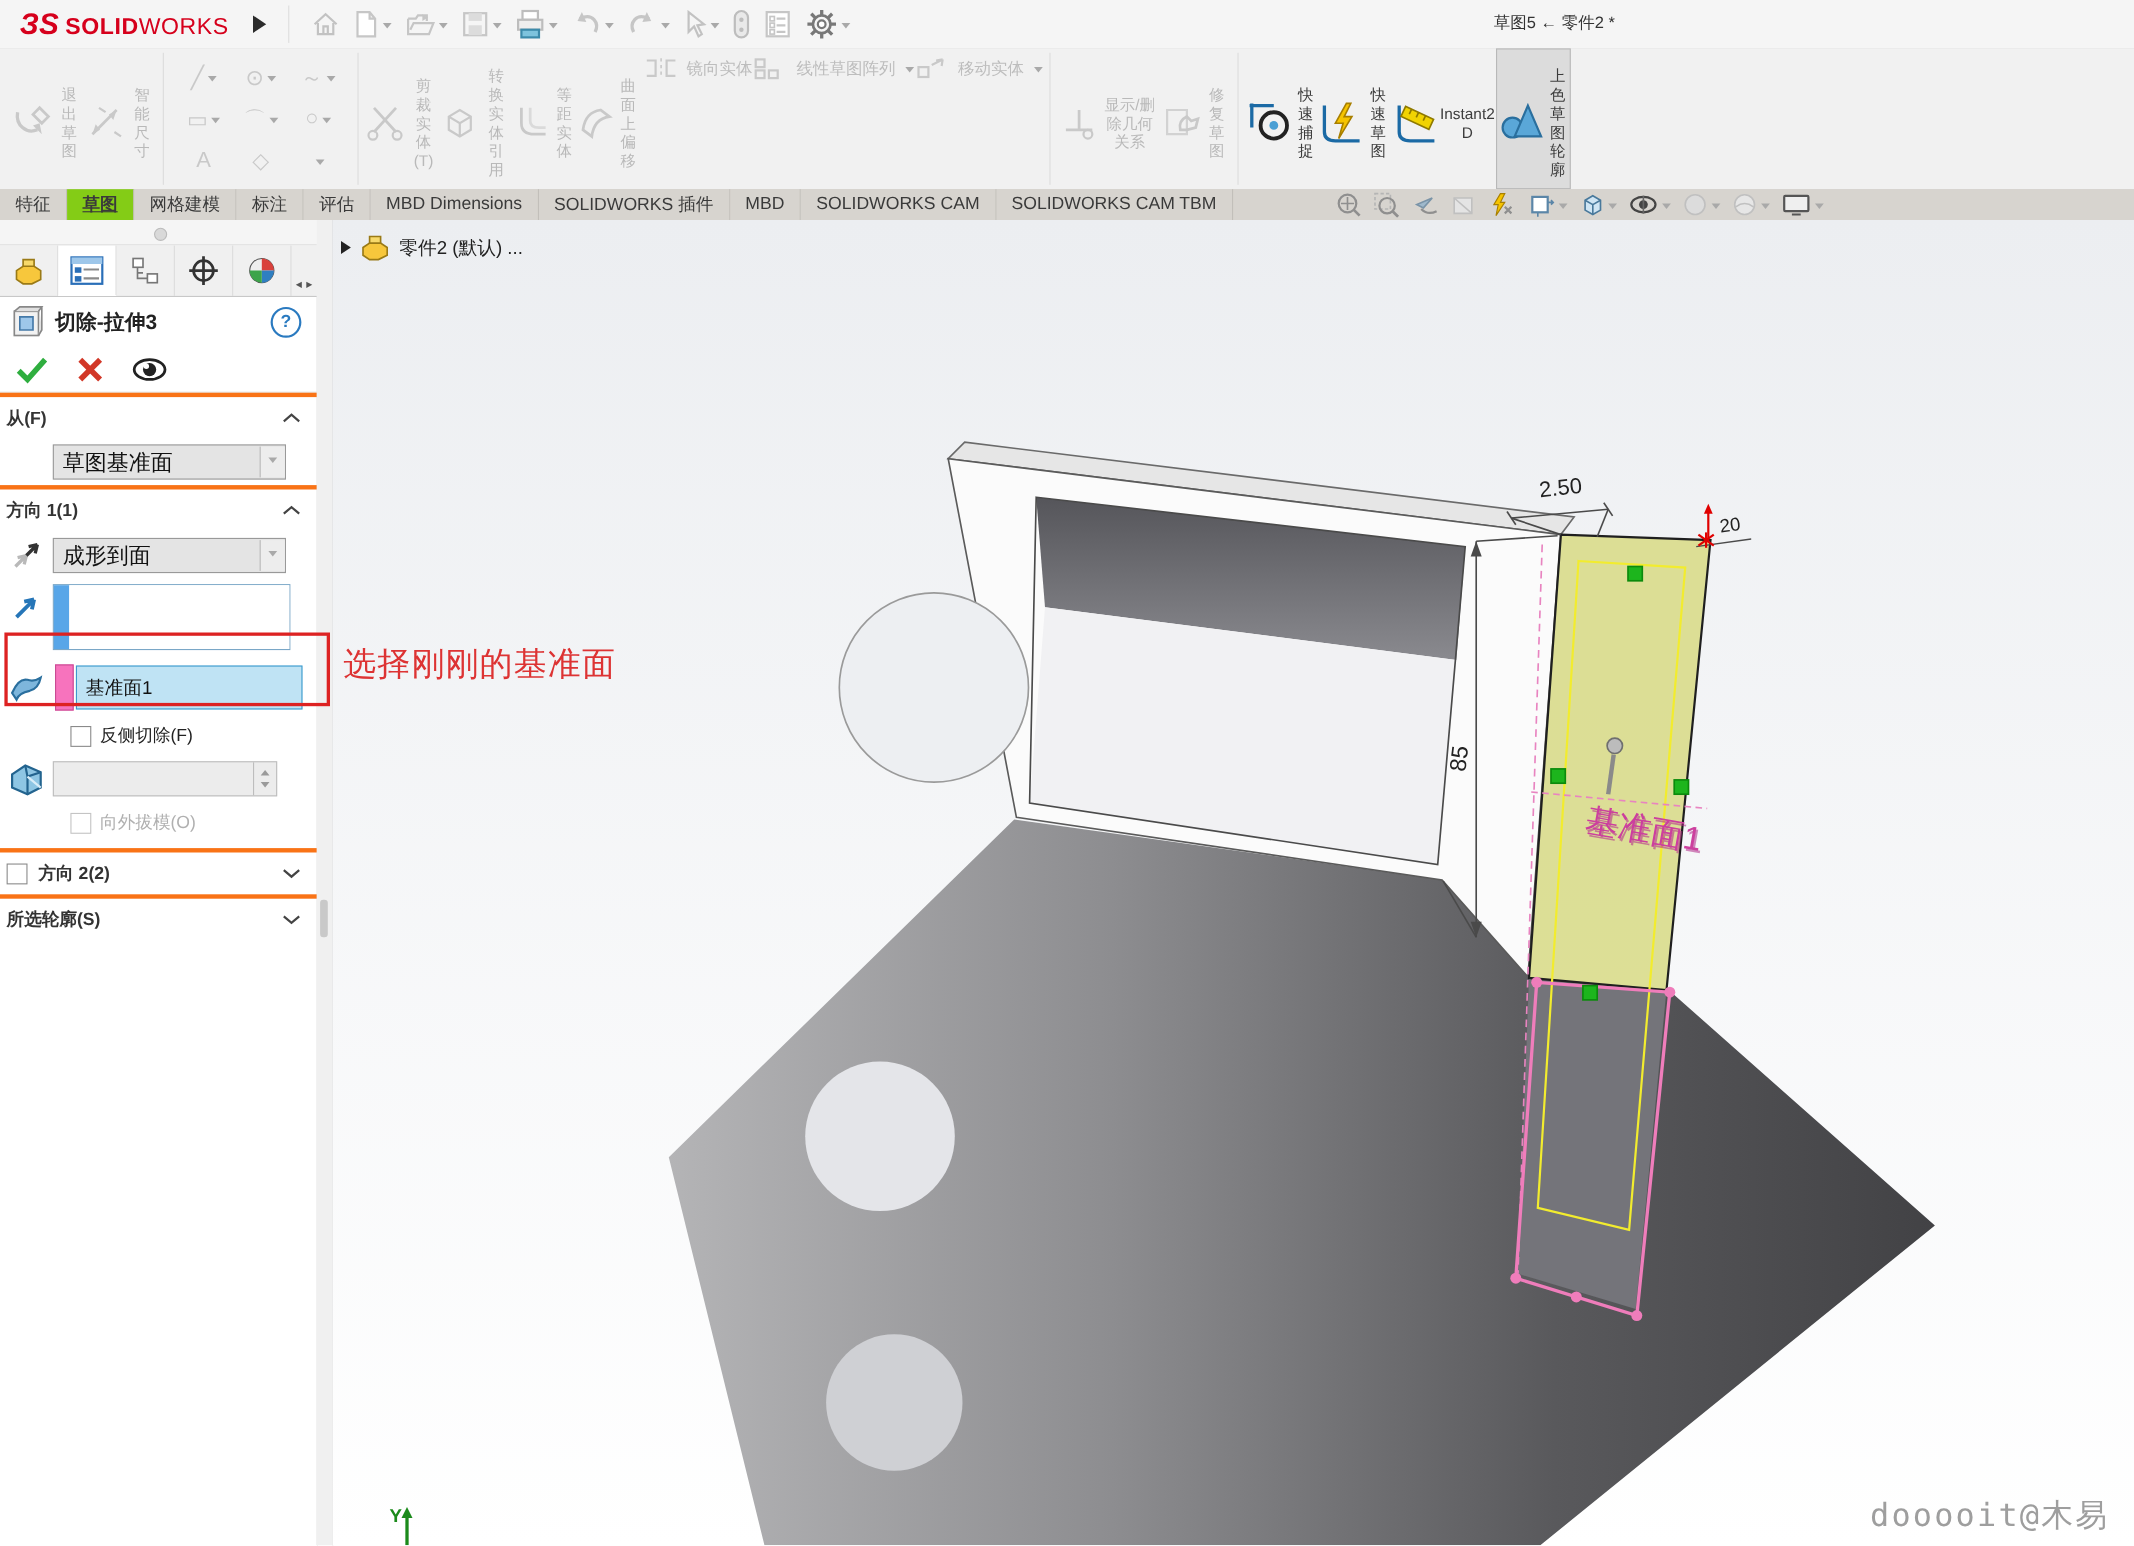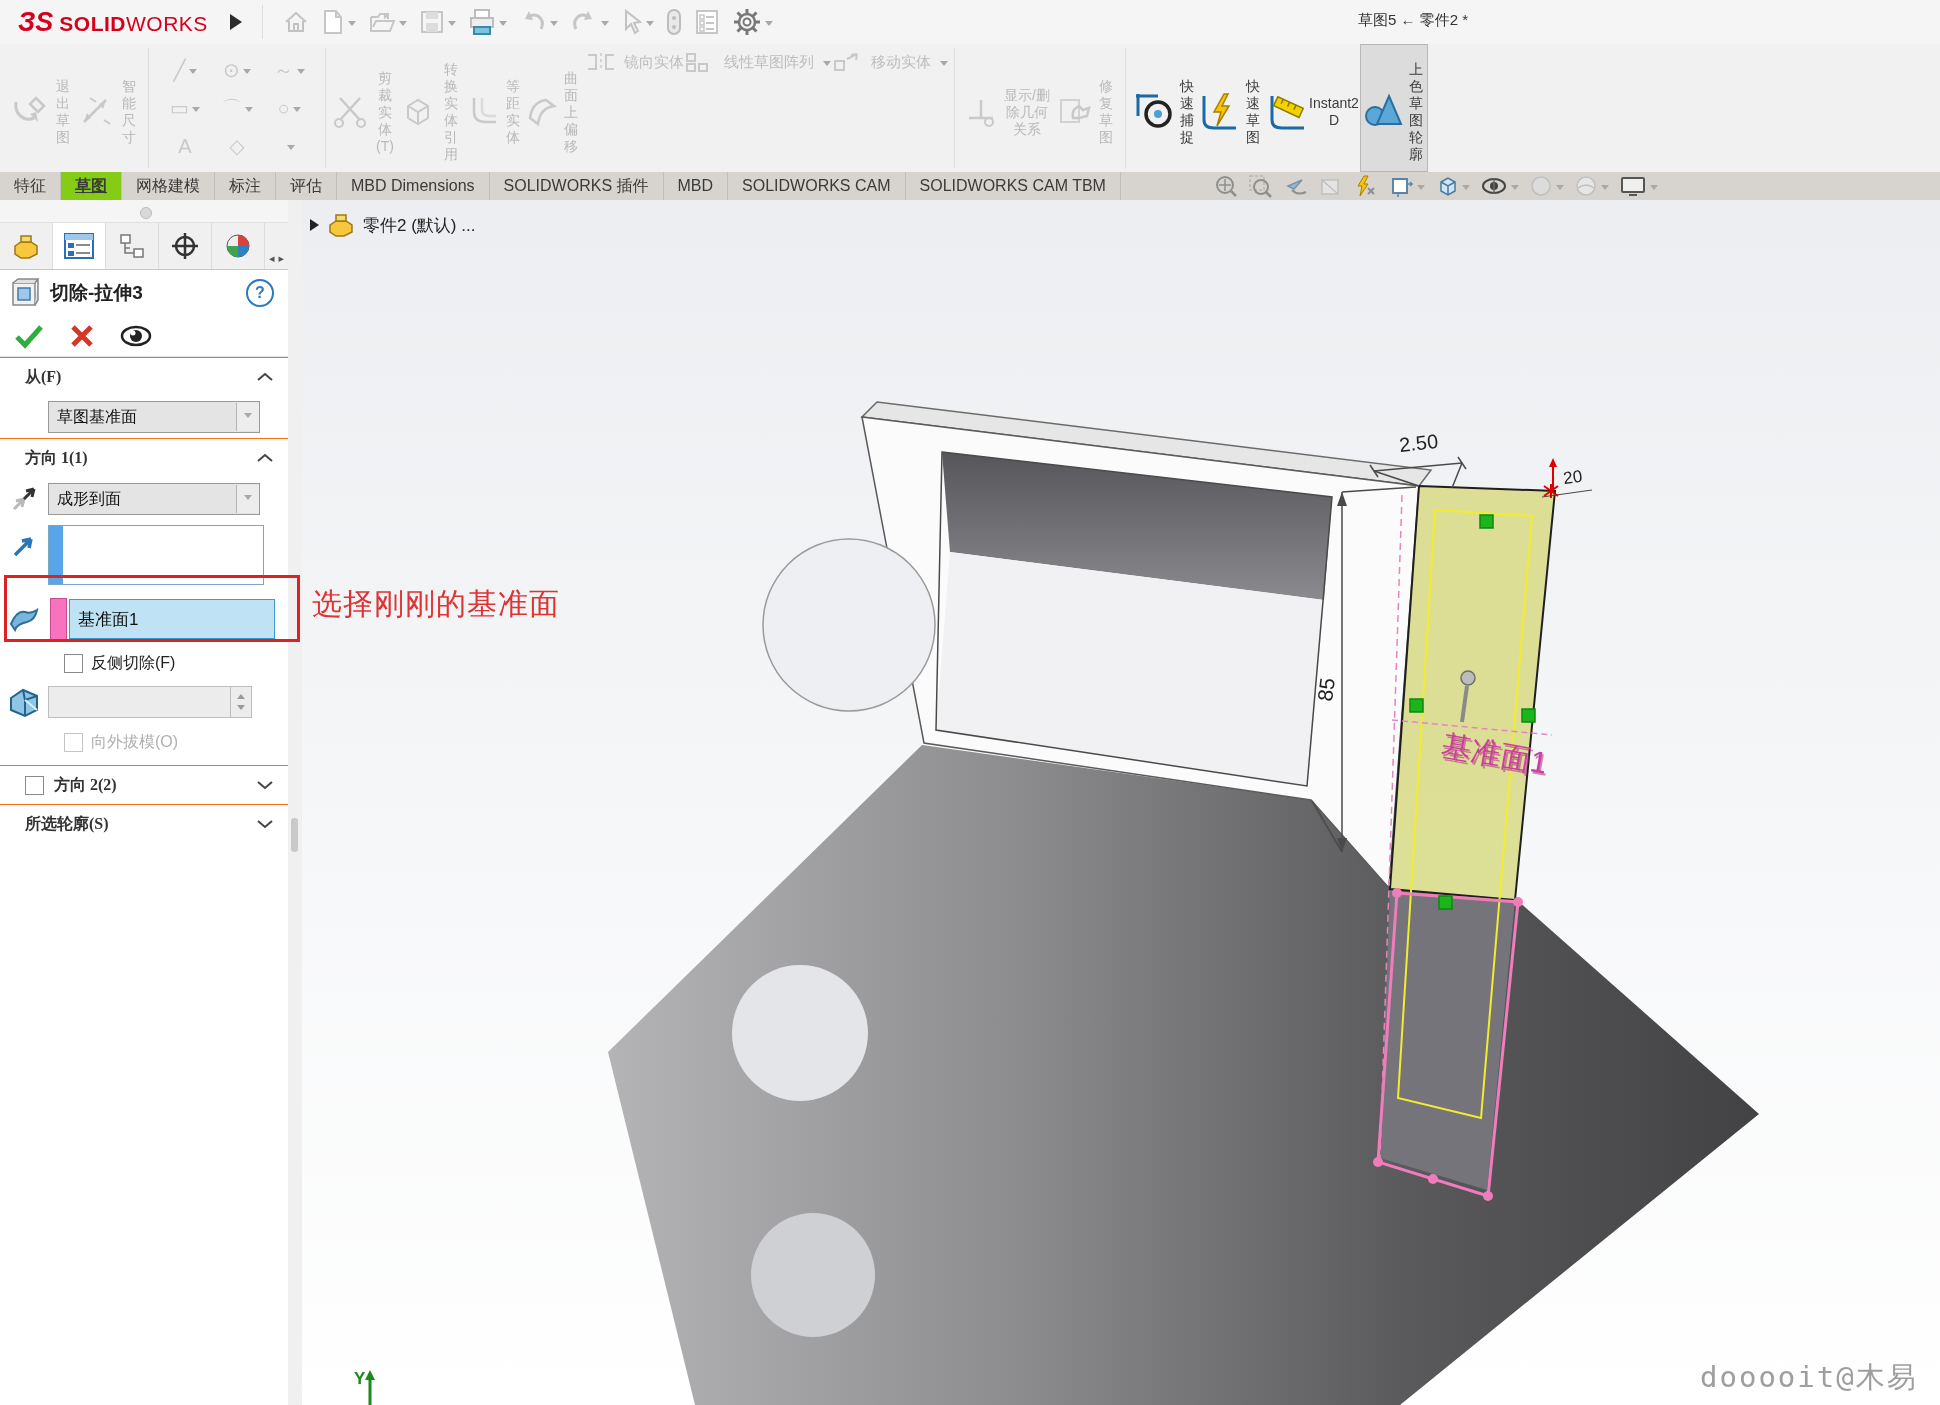--- a/index.html
+++ b/index.html
@@ -55,25 +55,25 @@
   .ptab{width:52px;display:flex;align-items:center;justify-content:center;border-right:1px solid #dcdcdc;}
   .ptab.active{background:#fff;border-bottom:1px solid #fff;}
   .ptab-nav{margin-left:auto;display:flex;align-items:flex-end;gap:4px;padding:0 4px 4px 0;color:#555;font-size:11px;}
   .ptitle{height:46px;display:flex;align-items:center;gap:10px;padding-left:10px;}
   .ptitle .t{font-size:19px;font-weight:bold;}
   .phelp{margin-left:auto;margin-right:14px;width:24px;height:24px;border-radius:50%;
     border:2px solid #2a7ac0;color:#2a7ac0;font-weight:bold;font-size:16px;
     display:flex;align-items:center;justify-content:center;}
   .pactions{height:40px;display:flex;align-items:center;gap:26px;padding-left:14px;border-bottom:1px solid #e3e3e3;}
   .sechead{height:38px;display:flex;align-items:center;font-weight:bold;color:#333;
-    padding-left:25px;border-top:1px solid #f97316;font-family:Liberation Serif, serif;}
+    padding-left:6px;border-top:4px solid #f97316;}
   .sechead .chev{margin-left:auto;margin-right:14px;}
   .prow{display:flex;align-items:center;}
   .combo{margin-left:48px;width:202px;height:30px;background:#e4e4e4;border:1px solid #999;
-    display:flex;align-items:center;padding-left:8px;font-size:16px;color:#111;}
+    display:flex;align-items:center;padding-left:8px;font-size:20px;color:#111;}
   .combo .cbtn{margin-left:auto;width:22px;height:28px;background:#ededed;border-left:1px solid #b5b5b5;
     display:flex;align-items:center;justify-content:center;}
   .rowic{width:48px;display:flex;align-items:center;justify-content:center;}
   .selbox{width:214px;height:58px;display:flex;border:1px solid #7aa7c7;}
   .selbox .stripe{width:14px;background:#58a6e8;}
   .selbox .body{flex:1;background:#fff;}
   .swatch{width:15px;height:40px;background:#f773bd;border:1px solid #c94b93;}
   .facein{width:196px;height:38px;background:#bfe3f4;border:1px solid #3e9bcd;display:flex;
     align-items:center;padding-left:8px;font-size:17px;color:#111;}
   .cb{width:17px;height:17px;border:1px solid #8a8a8a;background:#fff;}

